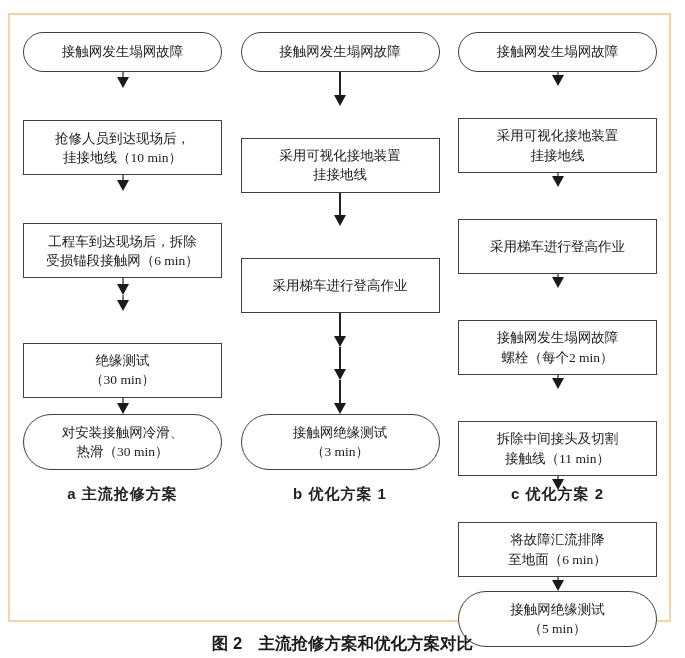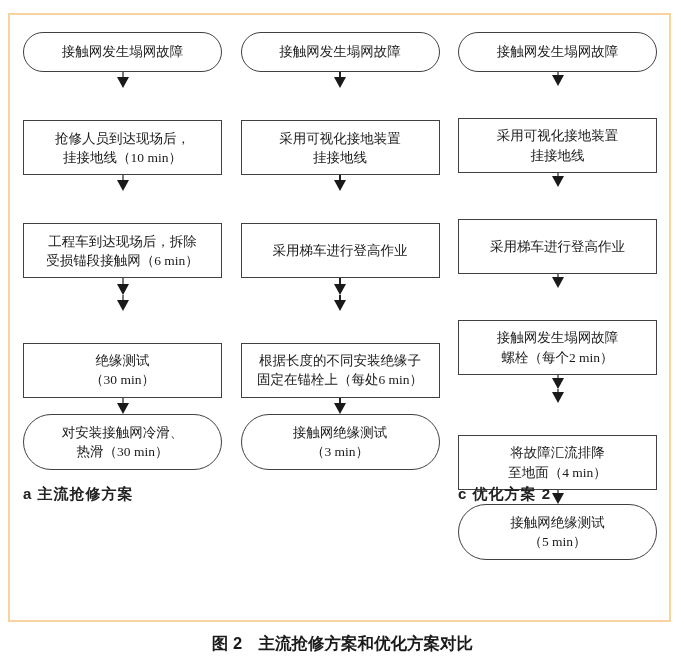--- a/index.html
+++ b/index.html
@@ -37,21 +37,21 @@
   }
   .arrow .shaft{flex:1 1 auto;width:2px;background:#7a7a7a;}
   .col-b .arrow .shaft{background:#222222;}
   .arrow .head{
     width:0;height:0;flex:0 0 auto;
     border-left:6.5px solid transparent;
     border-right:6.5px solid transparent;
     border-top:11px solid #1a1a1a;
   }
   .col-label{
-    margin-top:15px;text-align:left;
+    margin-top:15px;text-align:center;
     font-family:"Liberation Sans","DejaVu Sans",sans-serif;
     font-weight:bold;font-size:15px;color:#222222;
     letter-spacing:1px;
   }
   .caption{
     position:absolute;left:0;top:633px;width:685px;
     text-align:center;
     font-family:"Liberation Sans","DejaVu Sans",sans-serif;
     font-weight:bold;font-size:16.5px;color:#1a1a1a;
   }
@@ -111,29 +111,28 @@
         </div>
       <div class="node process">采用梯车进行登高作业</div>
       <div class="arrow">
           <span class="shaft"></span>
           <span class="head"></span>
         </div>
       <div class="arrow">
           <span class="shaft"></span>
           <span class="head"></span>
         </div>
-      <div class="node process">根据长度的不同安装绝缘子
-固定在锚栓上（每处6 min）</div>
       <div class="arrow">
           <span class="shaft"></span>
           <span class="head"></span>
         </div>
       <div class="node terminal-end">接触网绝缘测试
 （3 min）</div>
     </div>
+    <div class="col-label">b 优化方案 1</div>
   </div>
 
   <div class="column col-c">
     <div class="flow">
       <div class="node terminal-start">接触网发生塌网故障</div>
       <div class="arrow">
           <span class="shaft"></span>
           <span class="head"></span>
         </div>
       <div class="node process">采用可视化接地装置
@@ -146,26 +145,28 @@
       <div class="arrow">
           <span class="shaft"></span>
           <span class="head"></span>
         </div>
       <div class="node process">接触网发生塌网故障
 螺栓（每个2 min）</div>
       <div class="arrow">
           <span class="shaft"></span>
           <span class="head"></span>
         </div>
+      <div class="node process">拆除中间接头及切割
+接触线（11 min）</div>
       <div class="arrow">
           <span class="shaft"></span>
           <span class="head"></span>
         </div>
       <div class="node process">将故障汇流排降
-至地面（4 min）</div>
+至地面（6 min）</div>
       <div class="arrow">
           <span class="shaft"></span>
           <span class="head"></span>
         </div>
       <div class="node terminal-end">接触网绝缘测试
 （5 min）</div>
     </div>
     <div class="col-label">c 优化方案 2</div>
   </div>
 

